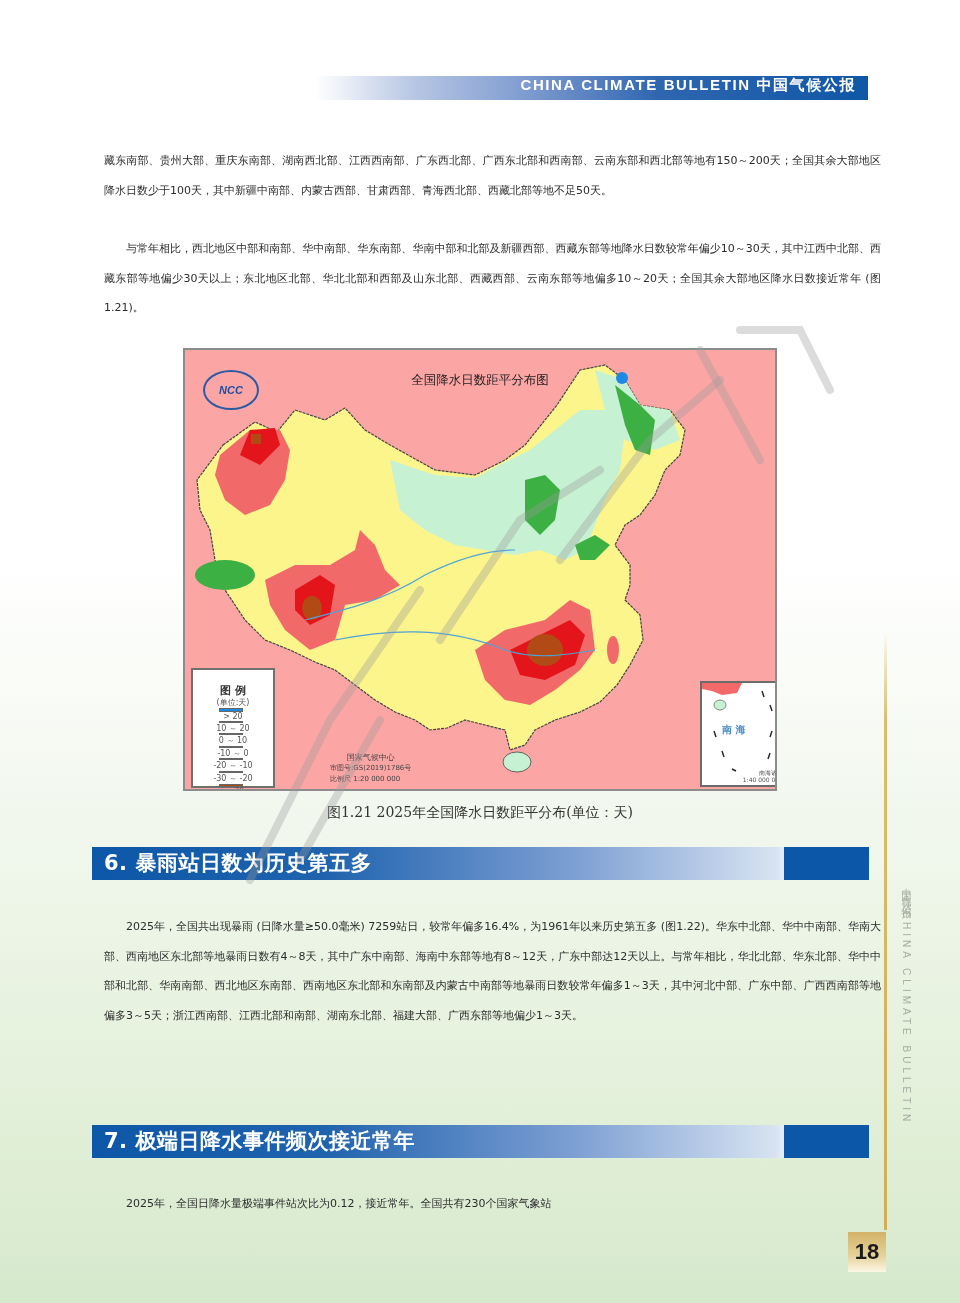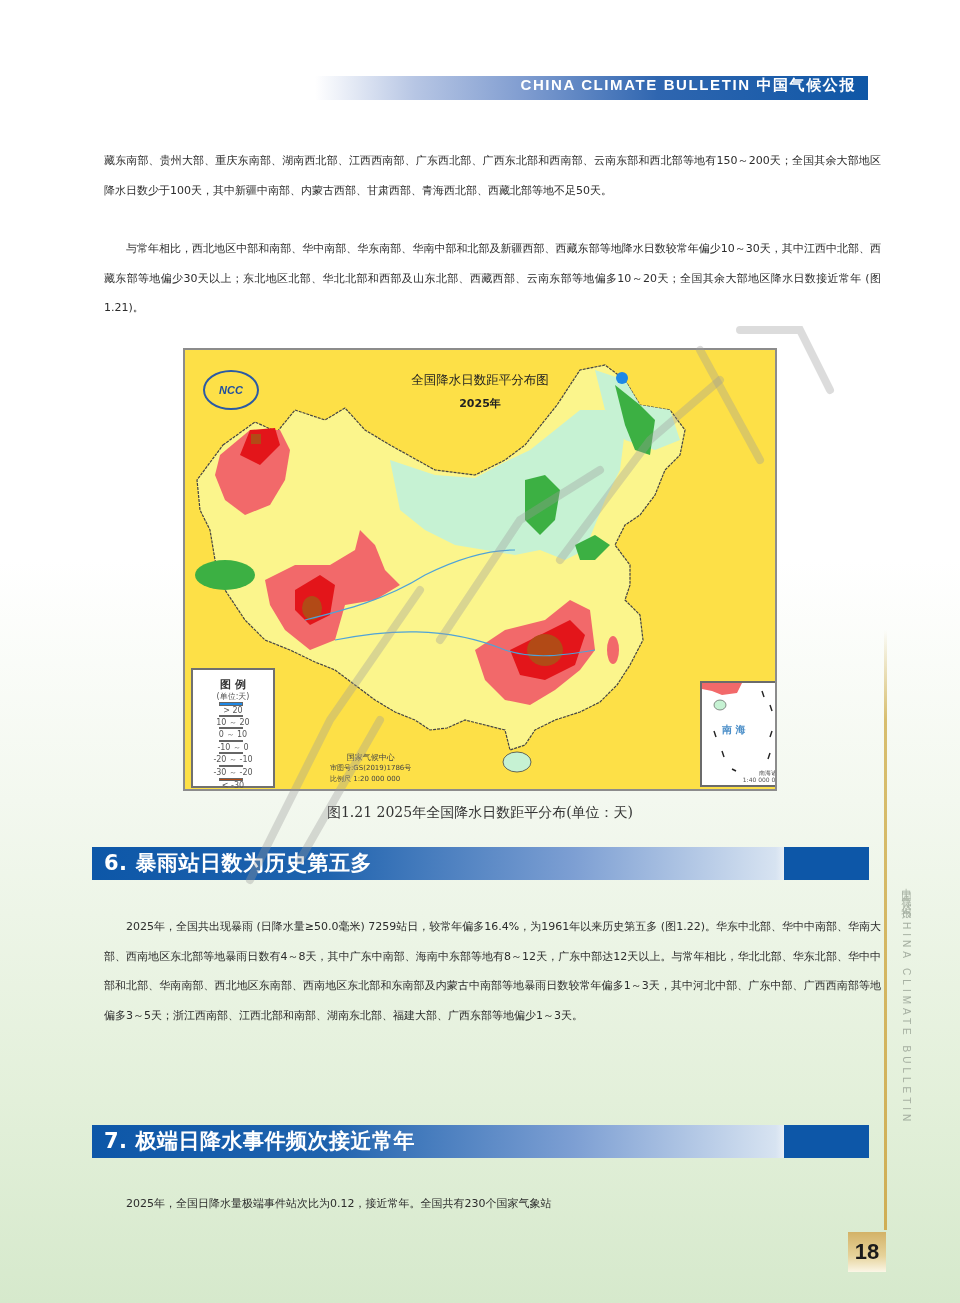--- a/index.html
+++ b/index.html
@@ -20,33 +20,33 @@
   }
   .para {
     position:absolute; left:92px; width:777px; font-size:11px; line-height:29.5px;
     text-align:justify; color:#2c2c2c; margin:12px;
   }
   .indent { text-indent:2em; }
 
   
   .figure {
     position:absolute; left:183px; top:348px; width:594px; height:443px;
-    background:#fde047; border:2px solid #8c8c8c; box-sizing:border-box; overflow:hidden;
+    background:#fca5a5; border:2px solid #8c8c8c; box-sizing:border-box; overflow:hidden;
   }
   .map-title { position:absolute; left:0; width:100%; text-align:center; top:22px; font-size:12.5px; color:#222; font-weight:normal; }
   .map-year { position:absolute; left:0; width:100%; text-align:center; top:46px; font-size:11px; color:#222; font-weight:bold;}
   .ncc-logo {
     position:absolute; left:18px; top:20px; width:56px; height:40px; border-radius:50%;
     border:2px solid #2a5aa5; box-sizing:border-box; display:flex; align-items:center; justify-content:center;
     color:#1e4ea0; font-family:"Liberation Sans", sans-serif; font-weight:bold; font-style:italic; font-size:11px;
   }
   .map-svg { position:absolute; left:0; top:0; }
   .legend {
     position:absolute; left:6px; top:318px; width:84px; height:120px; border:2px solid #707070;
-    background:#fff; box-sizing:border-box; padding:8px 4px;
+    background:#fff; box-sizing:border-box; padding:14px 4px;
   }
   .legend-title { text-align:center; font-size:11px; font-weight:bold; color:#333; line-height:13px; }
   .legend-unit { text-align:center; font-size:8px; color:#555; line-height:11px; }
   .legend-row { display:flex; align-items:center; height:12.6px;flex-direction:column; }
   .legend-swatch { width:22px; height:8px; border:1px solid #666; margin-right:5px; }
   .legend-label { font-size:8px; color:#555; }
   .credits { position:absolute; left:145px; top:402px; font-size:7px; color:#444; line-height:11px; }
   .credits div:first-child { font-size:8px; text-align:center; }
   .inset {
     position:absolute; left:496px; top:331px; width:88px; height:106px; border:2px solid #6b6b6b; box-sizing:border-box; background:#fff;margin-left:19px;
@@ -124,21 +124,20 @@
     <ellipse cx="428" cy="300" rx="6" ry="14" fill="#f2696a"></ellipse>
 
     <ellipse cx="332" cy="412" rx="14" ry="10" fill="#c6f2d3" stroke="#444" stroke-width="0.8"></ellipse>
 
     <path d="M120,270 C160,260 200,250 240,225 C270,210 300,200 330,200" stroke="#4fa3d8" stroke-width="1.2" fill="none"></path>
     <path d="M150,290 C200,280 260,275 320,300 C350,310 380,305 410,300" stroke="#4fa3d8" stroke-width="1.2" fill="none"></path>
   </svg>
 
   <div class="ncc-logo">NCC</div>
   <div class="map-title">全国降水日数距平分布图</div>
-  <div class="map-year">2025年</div>
 
   <div class="legend">
     <div class="legend-title">图 例</div>
     <div class="legend-unit">(单位:天)</div>
     <div class="legend-row">
         <span class="legend-swatch" style="background:#1e88e5"></span>
         <span class="legend-label">&gt; 20</span>
       </div>
     <div class="legend-row">
         <span class="legend-swatch" style="background:#3cb043"></span>

